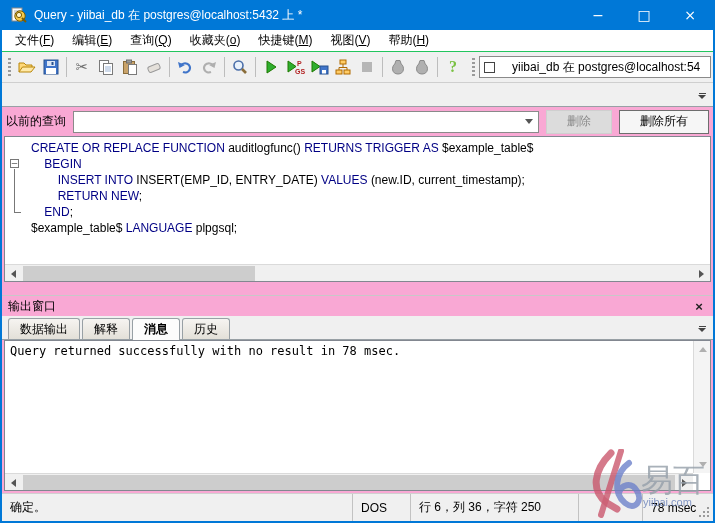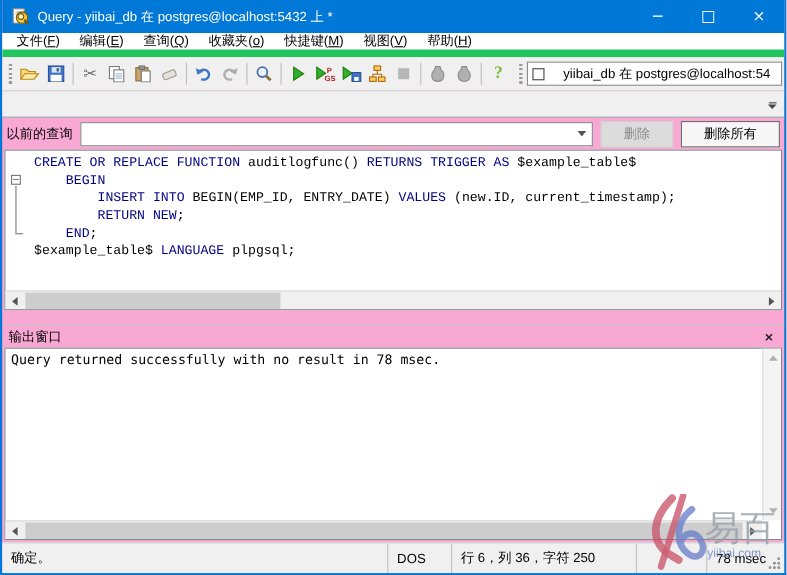--- a/index.html
+++ b/index.html
@@ -10,21 +10,21 @@
 
   
   .titlebar { height:30px; background:#0078d7; color:#fff; display:flex; align-items:center; flex:0 0 30px; }
   .titlebar .appicon { width:18px; height:18px; margin:0 6px 0 8px; flex:0 0 auto; }
   .titlebar .title { flex:1; font-size:12px; white-space:nowrap; overflow:hidden; }
   .win-ctrl { width:46px; height:30px; display:flex; align-items:center; justify-content:center;
               font-size:14px; color:#fff; font-family:"DejaVu Sans",sans-serif; }
 
   
   .menubar { height:22px; background:#fff; display:flex; align-items:center; padding-left:4px;
-             border-bottom:7px solid #22c55e; flex:0 0 22px; }
+             border-bottom:1px solid #22c55e; flex:0 0 22px; }
   .menu-item { padding:2px 9px; white-space:nowrap; }
   .menu-item u { text-decoration:underline; }
 
   
   .toolbar { height:31px; background:#f0f0f0; border-bottom:1px solid #cfcfcf; display:flex;
              align-items:center; padding:0 2px; flex:0 0 31px; }
   .grip { width:5px; height:20px; margin:0 3px;
           background:repeating-linear-gradient(#f0f0f0 0 1px, #9a9a9a 1px 3px, #f0f0f0 3px 4px);
           background-size:3px 100%; background-repeat:no-repeat; background-position:center; }
   .tbtn { width:24px; height:24px; display:flex; align-items:center; justify-content:center; }
@@ -55,21 +55,21 @@
                        align-items:center; justify-content:center; }
   .combo .arrow-zone i { width:0; height:0; border-left:4px solid transparent; border-right:4px solid transparent;
                          border-top:5px solid #555; }
   .btn { height:24px; padding:0 20px; border:1px solid #6e6e6e; background:#f6f6f6; display:flex;
          align-items:center; justify-content:center; white-space:nowrap; }
   .btn.disabled { border:1px solid #cfcfcf; background:#dcdcdc; color:#8a8a8a; }
 
   
   .editor { flex:0 0 146px; margin:0 2px; background:#fff; border:1px solid #828790; position:relative; }
   .code-area { position:absolute; inset:0 0 17px 0; padding:3px 2px 0 26px; overflow:hidden; }
-  .cline { height:16px; white-space:pre; font-family:Liberation Mono, monospace;
+  .cline { height:16px; white-space:pre; font-family:Liberation Sans, sans-serif;
            font-size:12px; line-height:16px; }
   .kw { color:#000084; } .id { color:#000; }
   .fold-layer { position:absolute; left:0; top:0; bottom:17px; width:26px; }
   .fold-box { position:absolute; left:5px; width:9px; height:9px; border:1px solid #777; background:#fff;
               font:9px/7px "DejaVu Sans Mono",monospace; text-align:center; color:#333; }
   .fold-vline { position:absolute; left:9px; width:1px; background:#777; }
   .fold-tick { position:absolute; left:9px; height:1px; width:7px; background:#777; }
 
   
   .hscroll { position:absolute; left:0; right:0; bottom:0; height:17px; background:#f0f0f0;
@@ -288,41 +288,53 @@
 
   <div class="editor">
     <div class="fold-layer" id="fold-layer">
         <div class="fold-box" style="top: 22px;">–</div>
         <div class="fold-vline" style="top: 32px; height: 43px;"></div>
         <div class="fold-tick" style="top: 75px;"></div>
       </div>
     <div class="code-area" id="code-area">
         <div class="cline"><span class="kw">CREATE OR REPLACE FUNCTION </span><span class="id">auditlogfunc() </span><span class="kw">RETURNS TRIGGER AS </span><span class="id">$example_table$</span></div>
         <div class="cline"><span class="id">    </span><span class="kw">BEGIN</span></div>
-        <div class="cline"><span class="id">        </span><span class="kw">INSERT INTO </span><span class="id">BEGIN(EMP_ID, ENTRY_DATE) </span><span class="kw">VALUES </span><span class="id">(new.ID, current_timestamp);</span></div>
+        <div class="cline"><span class="id">        </span><span class="kw">INSERT INTO </span><span class="id">INSERT(EMP_ID, ENTRY_DATE) </span><span class="kw">VALUES </span><span class="id">(new.ID, current_timestamp);</span></div>
         <div class="cline"><span class="id">        </span><span class="kw">RETURN NEW</span><span class="id">;</span></div>
         <div class="cline"><span class="id">    </span><span class="kw">END</span><span class="id">;</span></div>
         <div class="cline"><span class="id">$example_table$ </span><span class="kw">LANGUAGE </span><span class="id">plpgsql;</span></div>
       </div>
     <div class="hscroll">
       <span class="sb-arrow" style="left:0">
           <i class="tri-l"></i>
         </span>
       <span class="sb-thumb" style="left:18px;width:232px"></span>
       <span class="sb-arrow" style="right:0">
           <i class="tri-r"></i>
         </span>
     </div>
   </div>
 
   <div class="sash"></div>
 
   <div class="out-header">
     <span class="title">输出窗口</span>
     <span class="out-close">×</span>
+  </div>
+  <div class="tabs-row" style="border-top:none">
+    <div id="output-tabs" style="display:flex;align-items:flex-end">
+        <div class="tab">数据输出</div>
+        <div class="tab">解释</div>
+        <div class="tab active">消息</div>
+        <div class="tab">历史</div>
+      </div>
+    <div class="overflow-btn">
+        <i class="bar"></i>
+        <i class="tri"></i>
+      </div>
   </div>
   <div class="messages">
     <div class="msg-text">Query returned successfully with no result in 78 msec.</div>
     <div class="vscroll">
       <span class="up">
           <i class="tri-u"></i>
         </span>
       <span class="down">
           <i class="tri-d"></i>
         </span>

